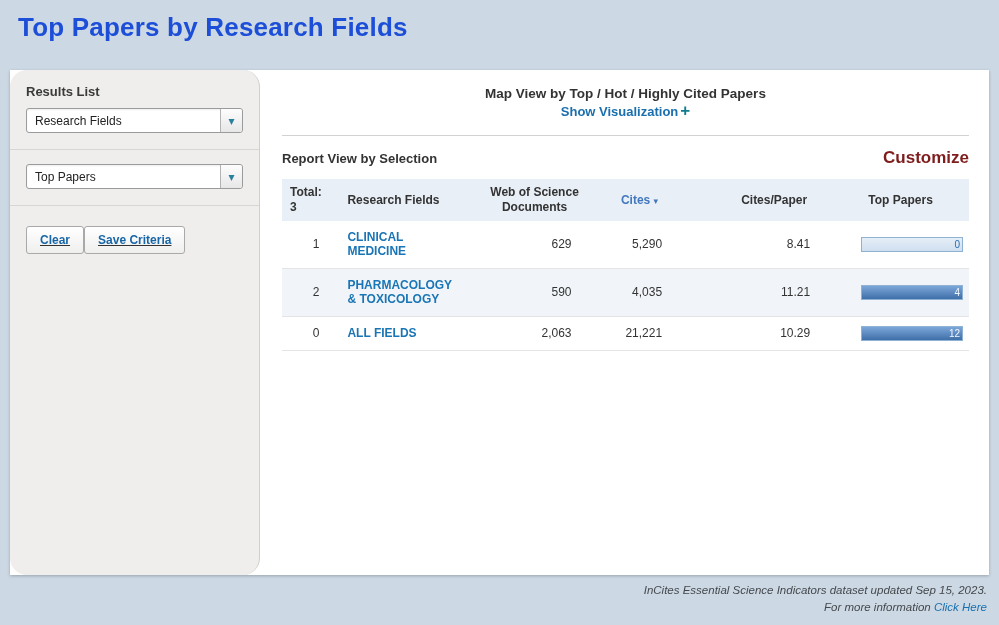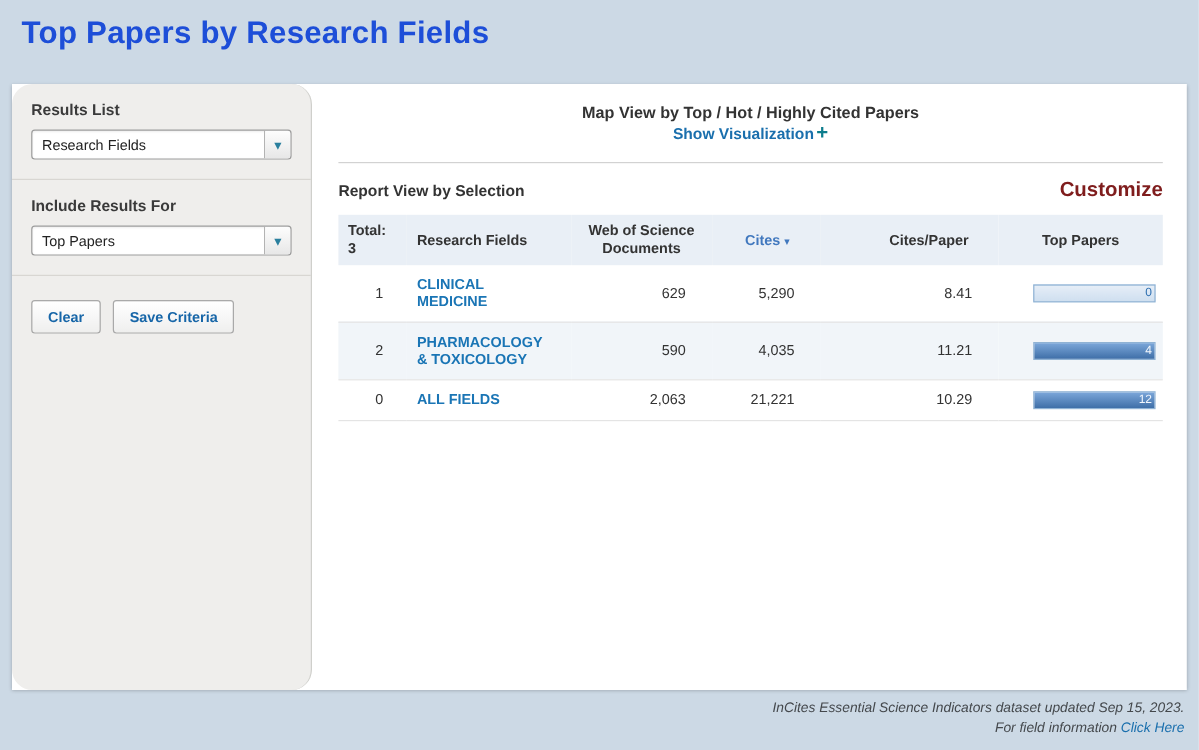--- a/index.html
+++ b/index.html
@@ -73,21 +73,21 @@
     min-height: 68px; padding: 5px;
   }
   .filter-tag {
     display: flex; align-items: flex-start; gap: 5px;
     background: #fafafa; border: 1px solid #c6c6c6; border-radius: 3px;
     box-shadow: 0 1px 1px rgba(0,0,0,.15);
     padding: 4px 6px; cursor: pointer;
     font-size: 11px; font-weight: bold; color: #3c3c3c; line-height: 1.3;
   }
   .tag-x { color: #767676; font-size: 11px; font-weight: bold; cursor: pointer; }
-  .sb-buttons { display: flex; gap: 10px; padding-top: 6px; }
+  .sb-buttons { display: flex; padding-top: 6px; text-decoration: underline; }
   .btn {
     background: linear-gradient(#ffffff, #efefee);
     border: 1px solid #a9a9a9; border-radius: 3px;
     color: #1766a8; font-weight: bold; font-size: 12px;
     font-family: "Liberation Sans", "DejaVu Sans", sans-serif;
     padding: 6px 13px; cursor: pointer;
   }
   
   .main { flex: 1; padding: 16px 20px 0 22px; overflow: hidden; }
   .map-row {
@@ -160,21 +160,20 @@
     <div class="sb-section">
       <div class="sb-label">Results List</div>
       <div class="dropdown">
         <span class="dd-value">Research Fields</span>
         <span class="dd-btn">▾</span>
       </div>
     </div>
 
 
     <div class="sb-section">
-      <div class="sb-label">Include Results For</div>
       <div class="dropdown">
         <span class="dd-value">Top Papers</span>
         <span class="dd-btn">▾</span>
       </div>
     </div>
 
     <div class="sb-section last">
       <div class="sb-buttons">
         <button class="btn">Clear</button>
         <button class="btn">Save Criteria</button>
@@ -251,16 +250,16 @@
         </tr>
       </tbody>
     </table>
 
   </main>
 </div>
 
 <div class="footer">
   <div>InCites Essential Science Indicators dataset updated Sep 15, 2023.</div>
   <div>
-    <span>For field information</span>
+    <span>For more information</span>
     <a>Click Here</a>
   </div>
 </div>
 
 </body></html>

